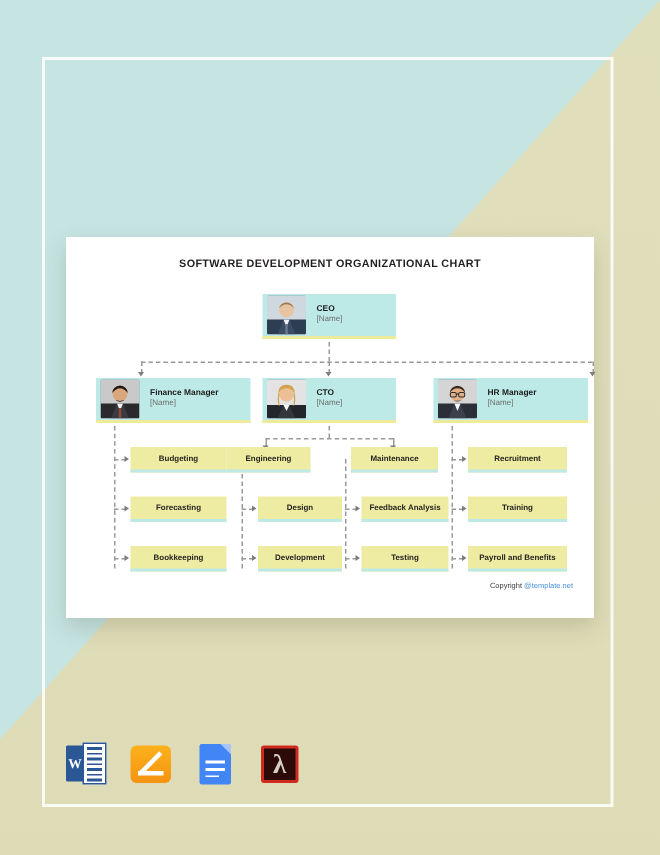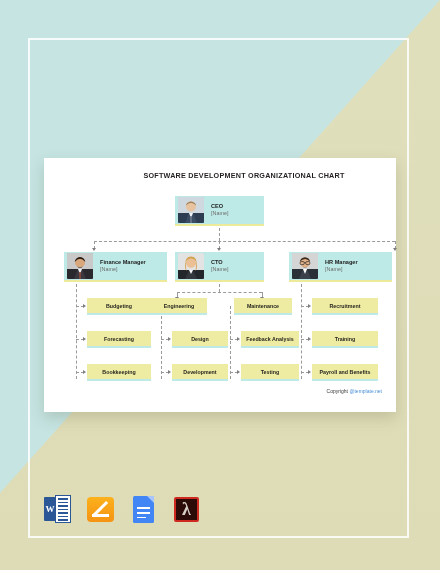--- a/index.html
+++ b/index.html
@@ -52,21 +52,20 @@
   #chart-title {
     position: absolute;
     top: 13px;
     left: 0;
     width: 100%;
     text-align: center;
     font-size: 7.2px;
     font-weight: bold;
     letter-spacing: 0.25px;
     color: #231f20;
-    margin-left: 24px;
   }
 
   
   .mgr-box {
     position: absolute;
     background: #bdeae6;
     border-bottom: 2px solid #edea9a;
     display: flex;
     align-items: center;
     box-sizing: border-box;

